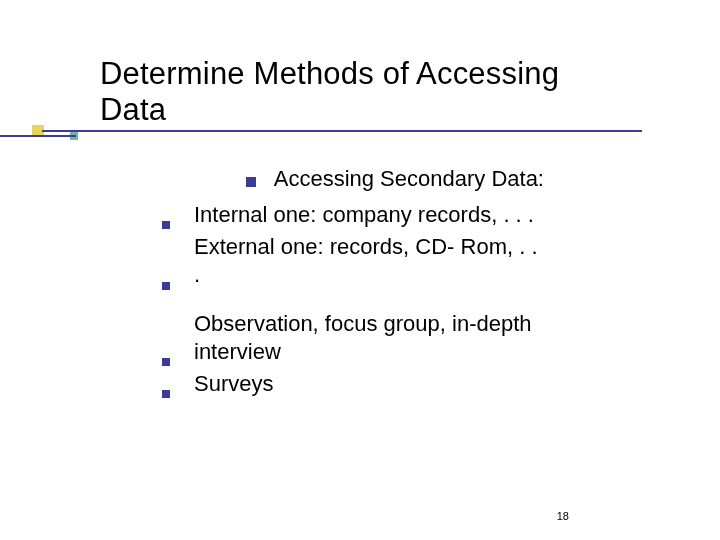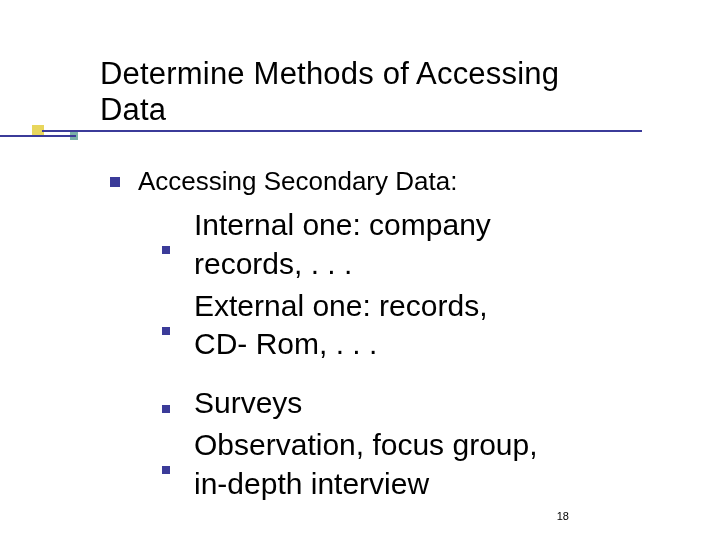--- a/index.html
+++ b/index.html
@@ -65,30 +65,31 @@
   .body {
     position: absolute;
     top: 165px;
     left: 110px;
     right: 40px;
   }
   .l1 {
     display: flex;
     align-items: flex-start;
     margin-bottom: 8px;
-    font-size: 26px;
+    font-size: 22px;
+    justify-content: flex-end;
   }
   .l2-group {
     margin: 6px 0 20px 52px;
   }
   .l2 {
     display: flex;
-    align-items: center;
+    align-items: flex-end;
     margin-bottom: 4px;
-    font-size: 30px;
+    font-size: 22px;
   }
   .bullet {
     flex: 0 0 auto;
     width: 10px;
     height: 10px;
     background: #3b3b99;
     margin-top: 12px;
     margin-right: 18px;
   }
   .bullet-sm {
@@ -134,24 +135,24 @@
       </div>
       <div class="l2">
         <div class="bullet-sm"></div>
         <div class="txt">External one: records, CD- Rom, . . .</div>
       </div>
     </div>
 
     <div class="l2-group">
       <div class="l2">
         <div class="bullet-sm"></div>
-        <div class="txt">Surveys</div>
+        <div class="txt">Observation, focus group, in-depth interview</div>
       </div>
       <div class="l2">
         <div class="bullet-sm"></div>
-        <div class="txt">Observation, focus group, in-depth interview</div>
+        <div class="txt">Surveys</div>
       </div>
     </div>
 
   </div>
 
   <div class="page-num">18</div>
 </div>
 
 </body></html>

